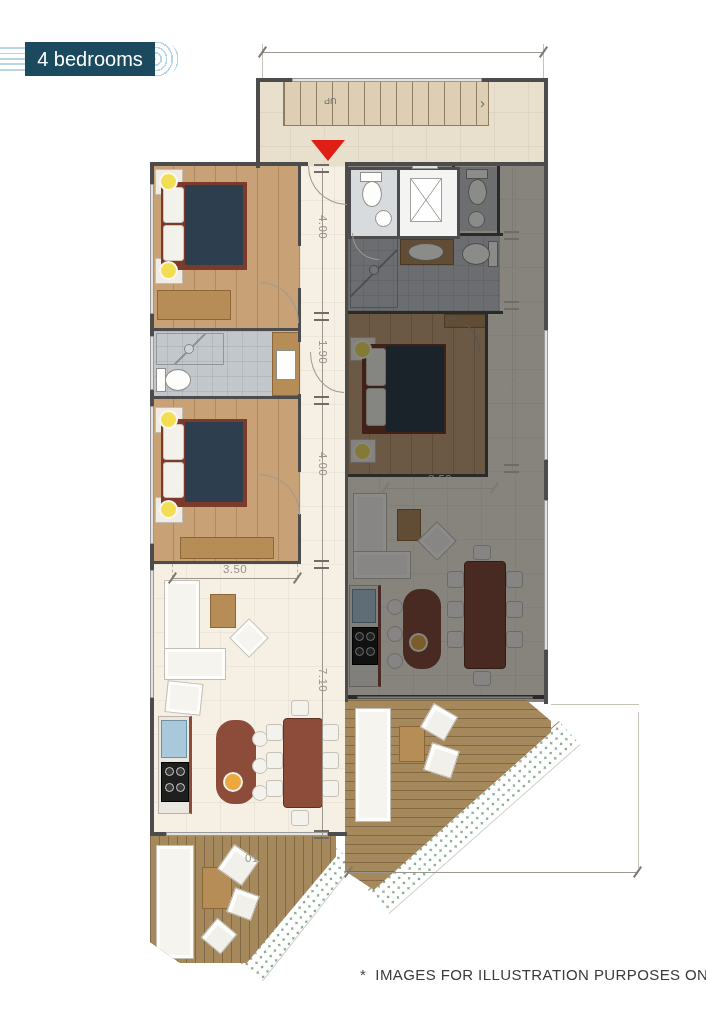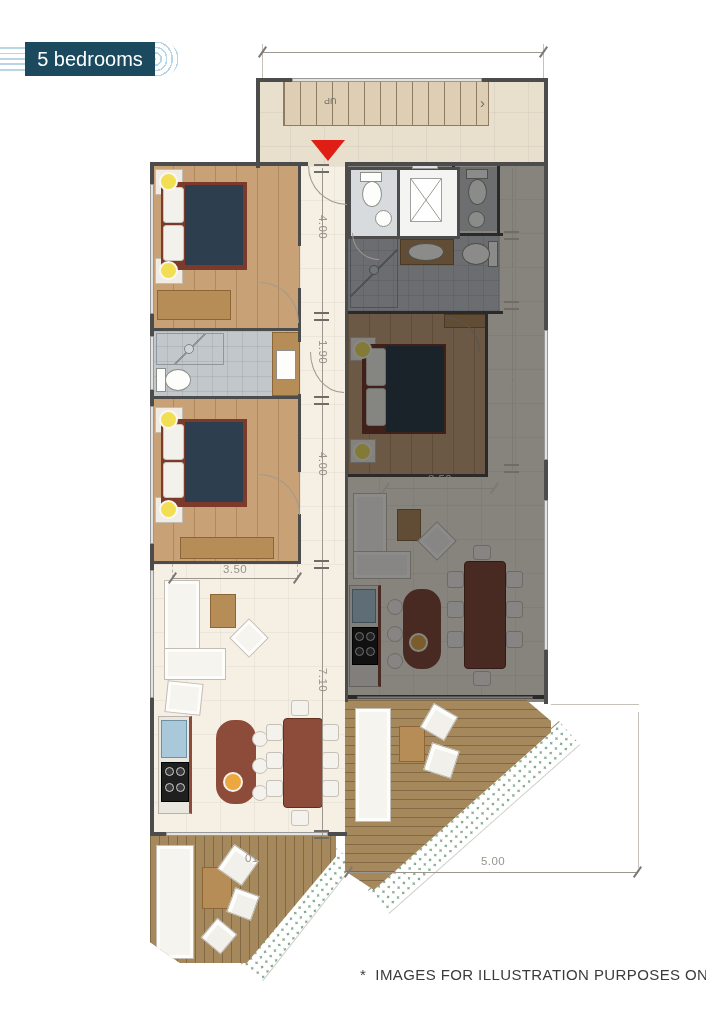--- a/index.html
+++ b/index.html
@@ -52,21 +52,21 @@
   .chev{position:absolute;left:480px;top:94px;font-size:15px;color:#6f6f6f}
   .tri{position:absolute;left:311px;top:140px;width:0;height:0;border-left:17px solid transparent;border-right:17px solid transparent;border-top:21px solid var(--accent-red,#df1f16)}
   .disclaimer{position:absolute;left:360px;top:966px;font-size:15px;color:#3b3b3b;letter-spacing:.4px;white-space:pre}
 </style>
 </head>
 <body>
 
 <div id="plan">
 
   <div class="badge-stripes"></div>
-  <div class="badge">5 bedrooms</div>
+  <div class="badge">4 bedrooms</div>
   <div class="badge-rings"></div>
 
   <div class="room grid" style="left:256px;top:78px;width:292px;height:88px;background-color:#e9dfcd"></div>
   <div class="stairs">
     <span class="uplbl">UP</span>
   </div>
   <span class="chev">›</span>
 
   <div class="room woodf" style="left:152px;top:166px;width:148px;height:162px">
     <div class="wood2" style="left:5px;bottom:8px;width:72px;height:28px"></div>
@@ -295,18 +295,17 @@
   <div class="dline" style="left:385px;top:488px;width:110px;height:1px;background:#7c7872"></div>
   <div class="slash" style="left:379px;top:487px"></div>
   <div class="slash" style="left:488px;top:487px"></div>
   <span class="dim dimc" style="left:385px;top:474px;width:110px;color:#86827c">3.50</span>
 
   <div class="dline" style="left:348px;top:872px;width:290px;height:1px"></div>
   <div class="dext" style="left:638px;top:712px;width:1px;height:156px"></div>
   <div class="dext" style="left:551px;top:704px;width:88px;height:1px"></div>
   <div class="slash" style="left:342px;top:871px"></div>
   <div class="slash" style="left:631px;top:871px"></div>
-  <span class="dim dimc" style="left:348px;top:856px;width:290px">5.00</span>
   <span class="dim" style="left:245px;top:853px">01</span>
 
   <span class="disclaimer">*  IMAGES FOR ILLUSTRATION PURPOSES ONLY</span>
 
 </div>
 
 </body></html>

